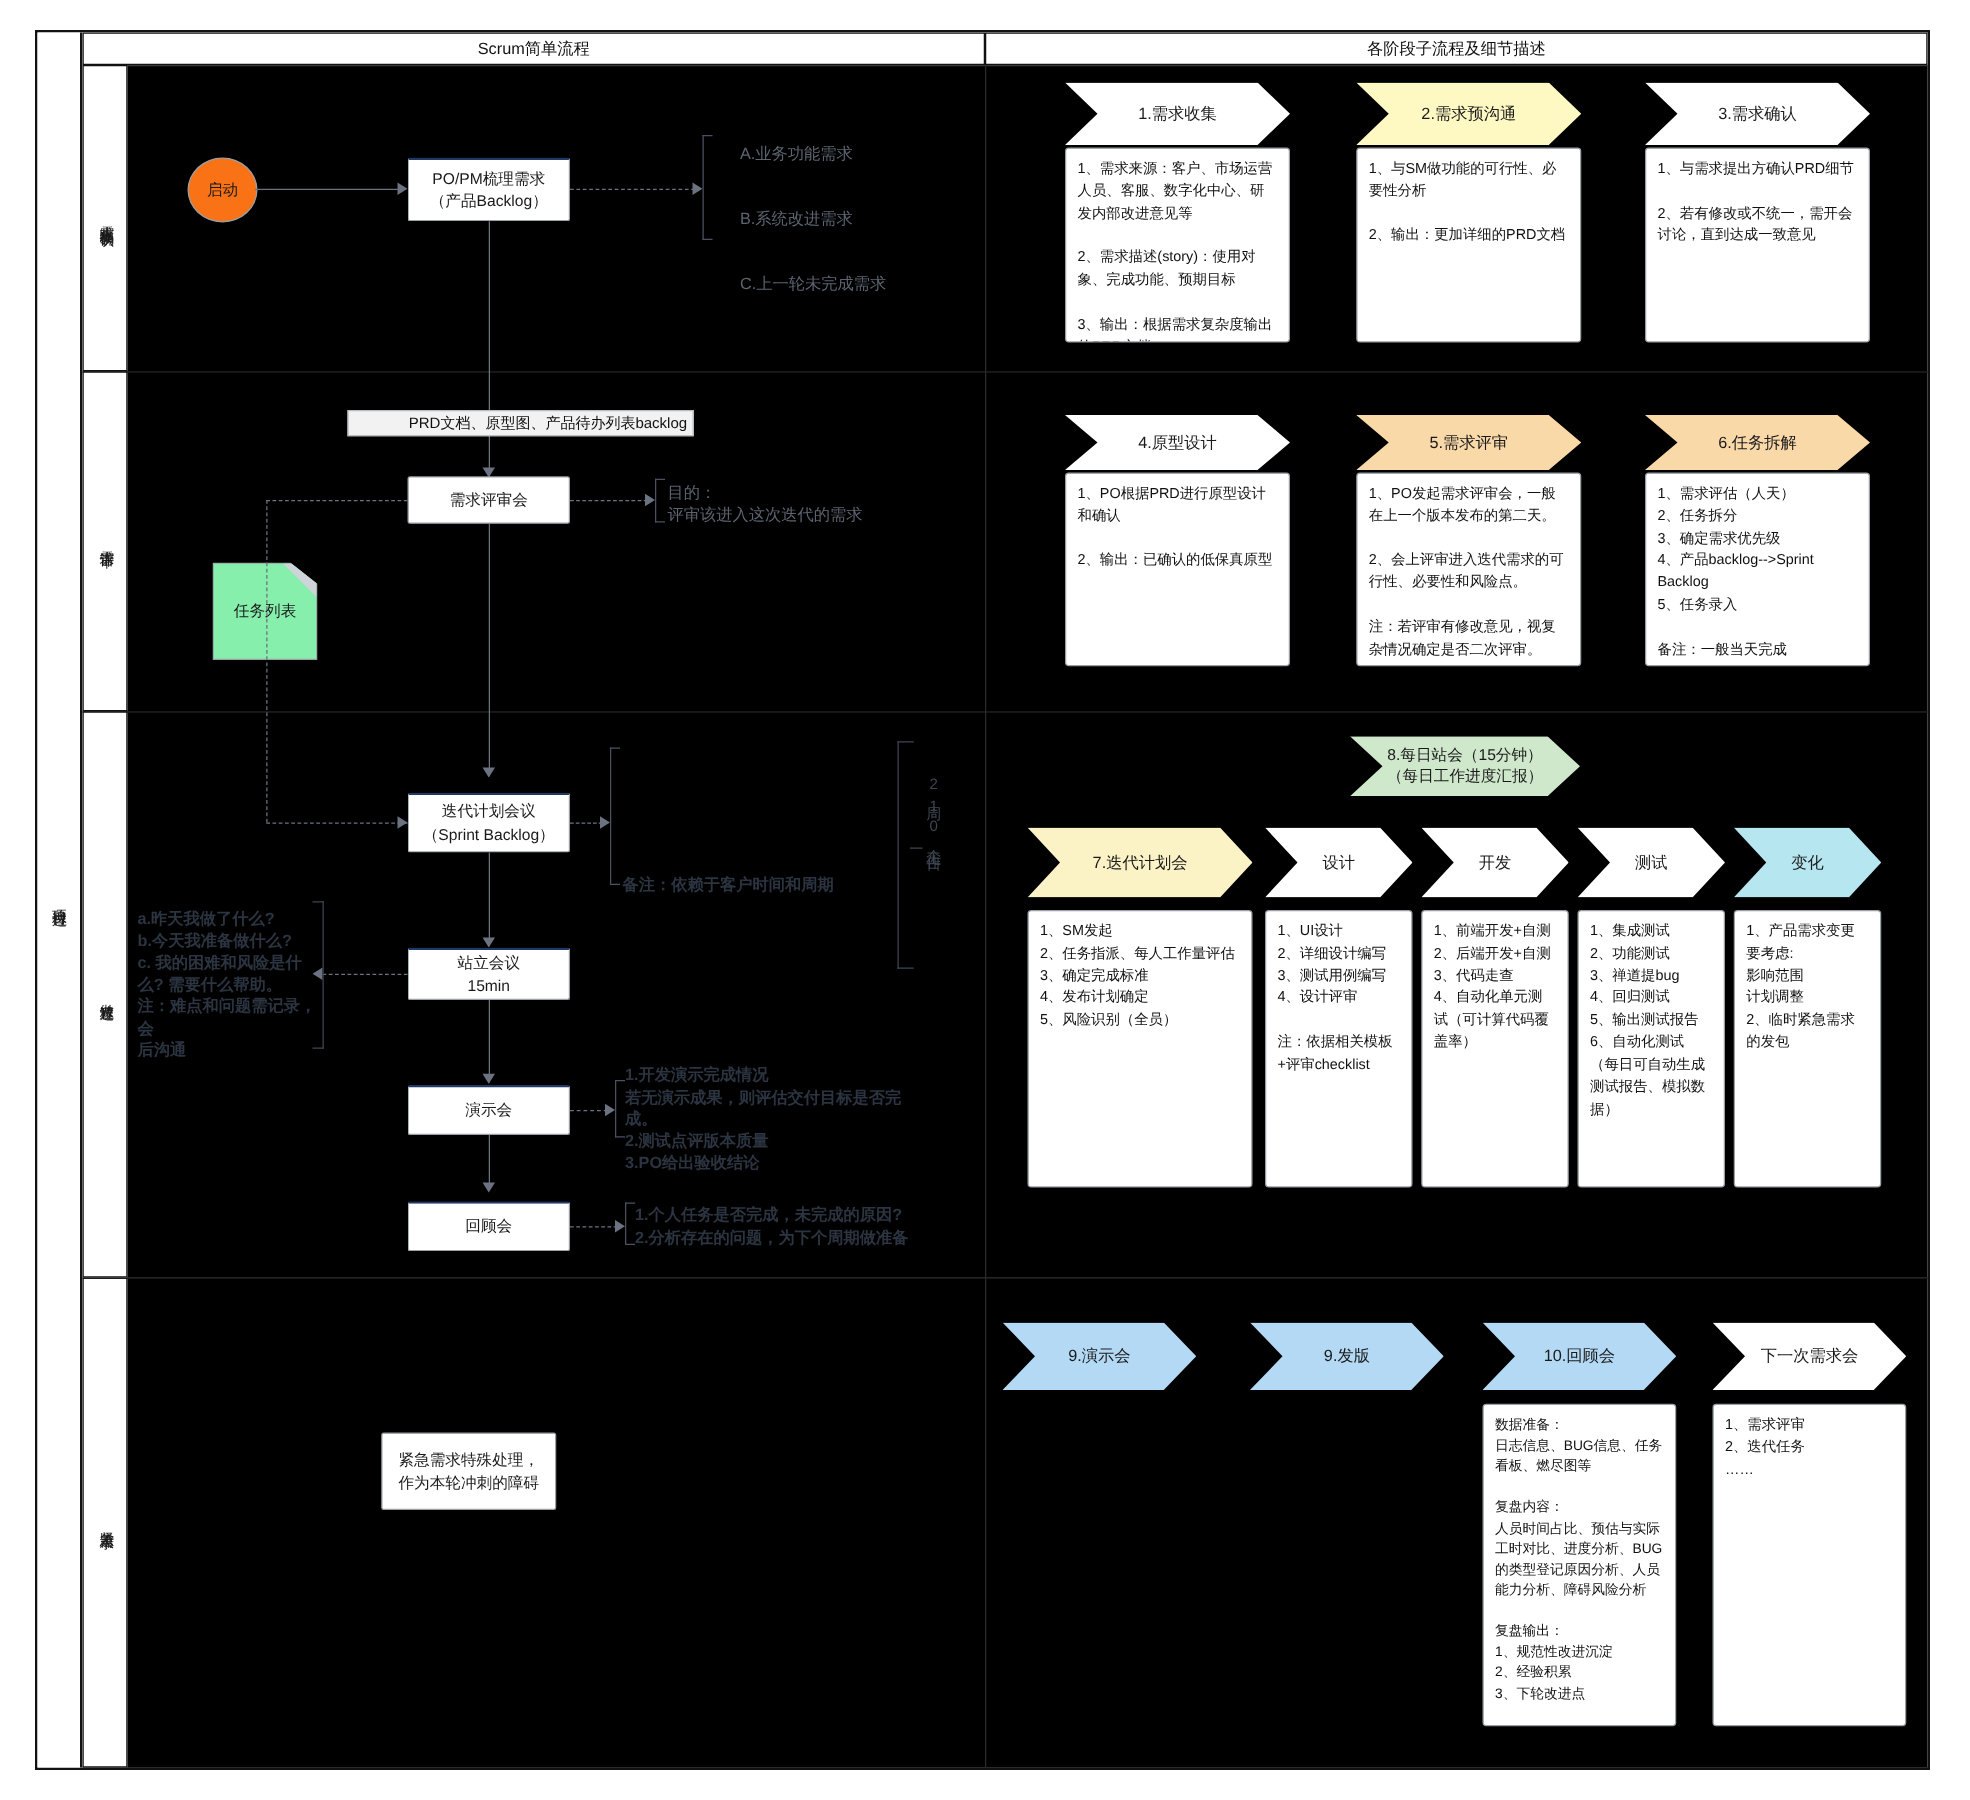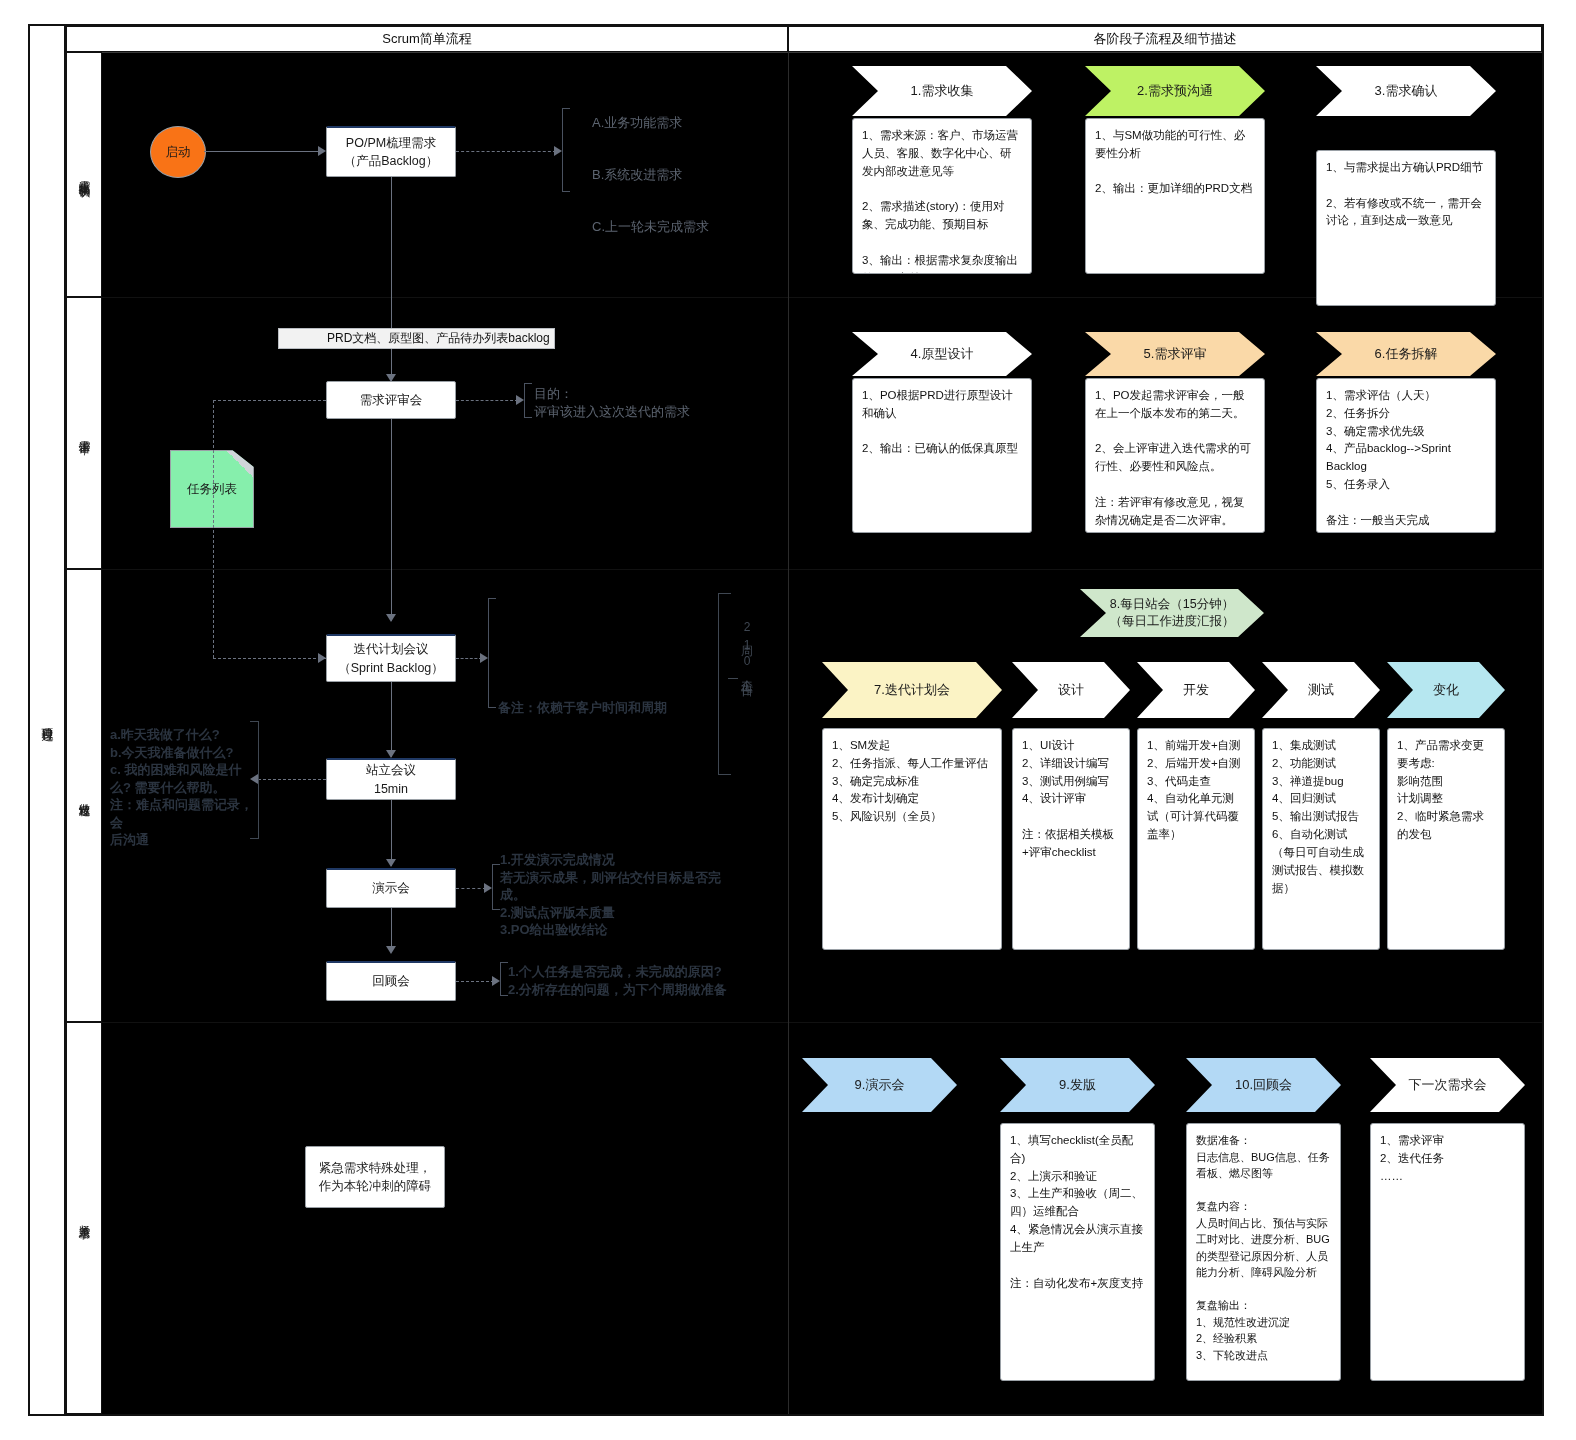--- a/index.html
+++ b/index.html
@@ -214,27 +214,27 @@
   <div class="box" style="left:305px;top:1146px;width:140px;height:62px;white-space:pre-line;">紧急需求特殊处理，
 作为本轮冲刺的障碍</div>
 
   <div class="chev" style="left:852px;top:66px;width:180px;height:50px;background:#ffffff;">1.需求收集</div>
   <div class="card" style="left:852px;top:118px;width:180px;height:156px;">1、需求来源：客户、市场运营人员、客服、数字化中心、研发内部改进意见等
 
 2、需求描述(story)：使用对象、完成功能、预期目标
 
 3、输出：根据需求复杂度输出的PRD文档</div>
 
-  <div class="chev" style="left:1085px;top:66px;width:180px;height:50px;background:#bef264;">2.需求预沟通</div>
+  <div class="chev" style="left:1085px;top:66px;width:180px;height:50px;background:#fef9c3;">2.需求预沟通</div>
   <div class="card" style="left:1085px;top:118px;width:180px;height:156px;">1、与SM做功能的可行性、必要性分析
 
 2、输出：更加详细的PRD文档</div>
 
   <div class="chev" style="left:1316px;top:66px;width:180px;height:50px;background:#ffffff;">3.需求确认</div>
-  <div class="card" style="left:1316px;top:118px;width:180px;height:156px;margin-top:32px;">1、与需求提出方确认PRD细节
+  <div class="card" style="left:1316px;top:118px;width:180px;height:156px;">1、与需求提出方确认PRD细节
 
 2、若有修改或不统一，需开会讨论，直到达成一致意见</div>
 
   <div class="chev" style="left:852px;top:332px;width:180px;height:44px;background:#ffffff;">4.原型设计</div>
   <div class="card" style="left:852px;top:378px;width:180px;height:155px;">1、PO根据PRD进行原型设计和确认
 
 2、输出：已确认的低保真原型</div>
 
   <div class="chev" style="left:1085px;top:332px;width:180px;height:44px;background:#FAD9A8;">5.需求评审</div>
   <div class="card" style="left:1085px;top:378px;width:180px;height:155px;">1、PO发起需求评审会，一般在上一个版本发布的第二天。
@@ -286,26 +286,20 @@
 
   <div class="chev" style="left:1387px;top:662px;width:118px;height:56px;background:#B6E7F0;">变化</div>
   <div class="card" style="left:1387px;top:728px;width:118px;height:222px;">1、产品需求变更要考虑:
 影响范围
 计划调整
 2、临时紧急需求的发包</div>
 
   <div class="chev" style="left:802px;top:1058px;width:155px;height:54px;background:#B3D9F5;">9.演示会</div>
 
   <div class="chev" style="left:1000px;top:1058px;width:155px;height:54px;background:#B3D9F5;">9.发版</div>
-  <div class="card" style="left:1000px;top:1123px;width:155px;height:258px;">1、填写checklist(全员配合)
-2、上演示和验证
-3、上生产和验收（周二、四）运维配合
-4、紧急情况会从演示直接上生产
-
-注：自动化发布+灰度支持</div>
 
   <div class="chev" style="left:1186px;top:1058px;width:155px;height:54px;background:#B3D9F5;">10.回顾会</div>
   <div class="card" style="left:1186px;top:1123px;width:155px;height:258px;font-size:11px;line-height:1.5;">数据准备：
 日志信息、BUG信息、任务看板、燃尽图等
 
 复盘内容：
 人员时间占比、预估与实际工时对比、进度分析、BUG的类型登记原因分析、人员能力分析、障碍风险分析
 
 复盘输出：
 1、规范性改进沉淀

